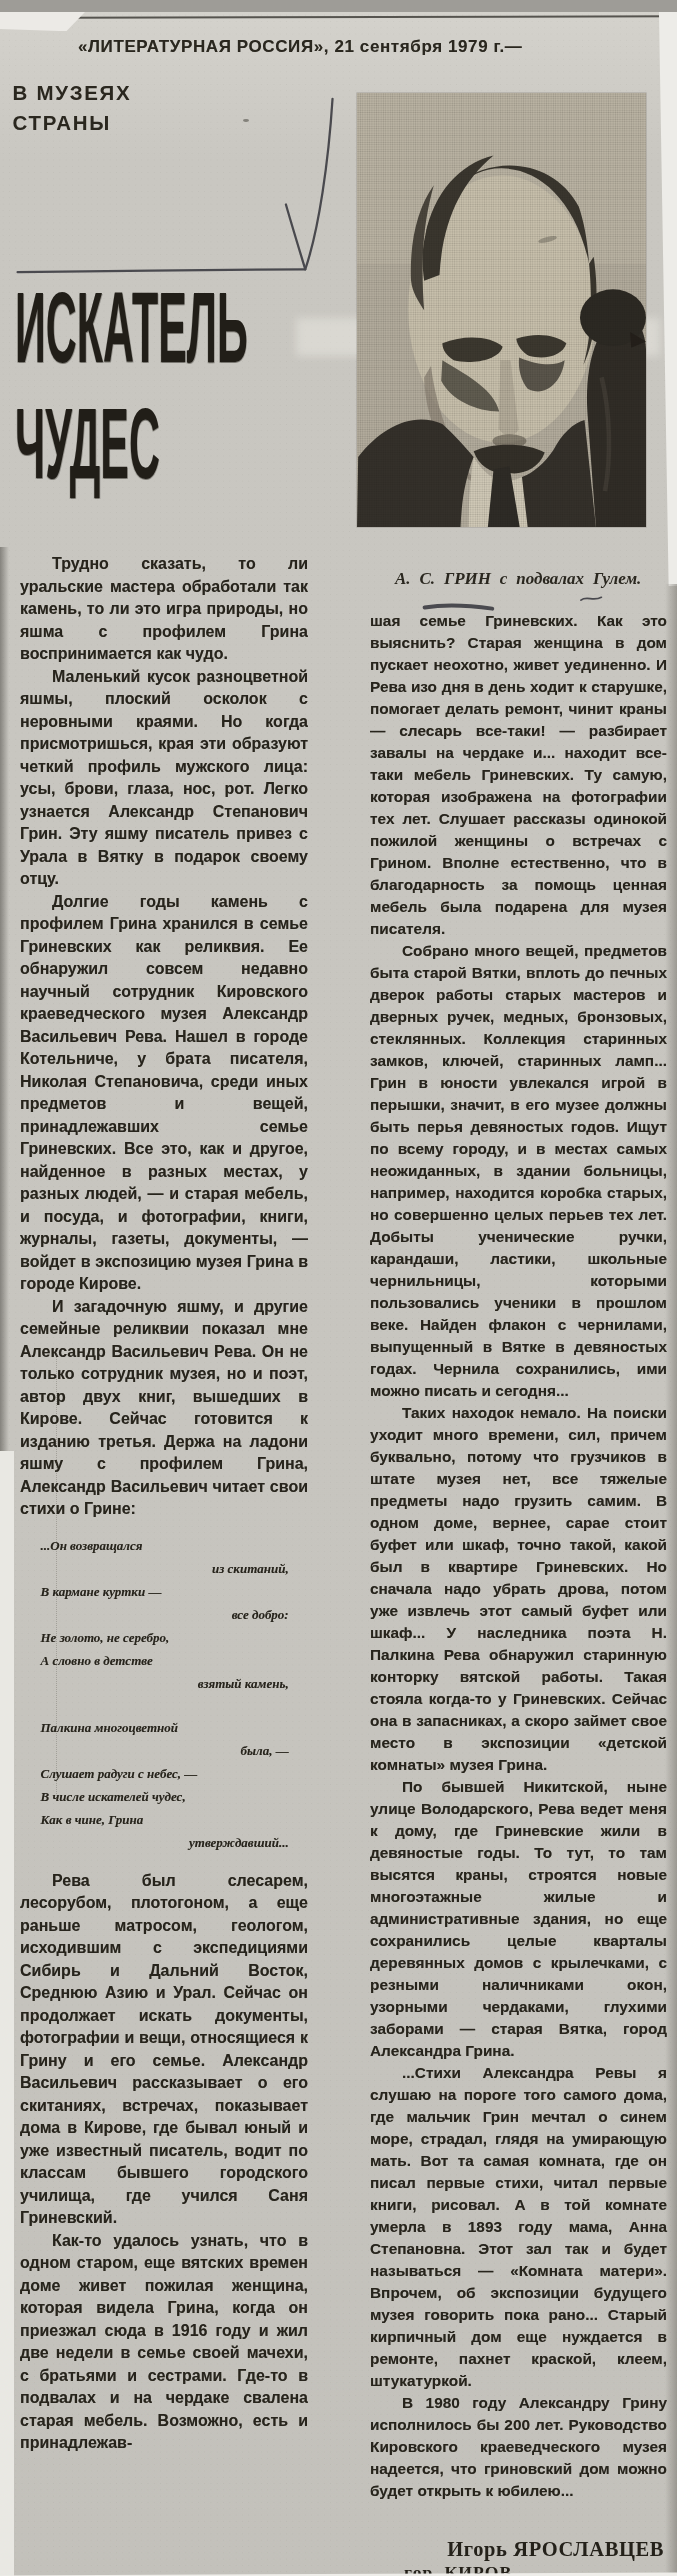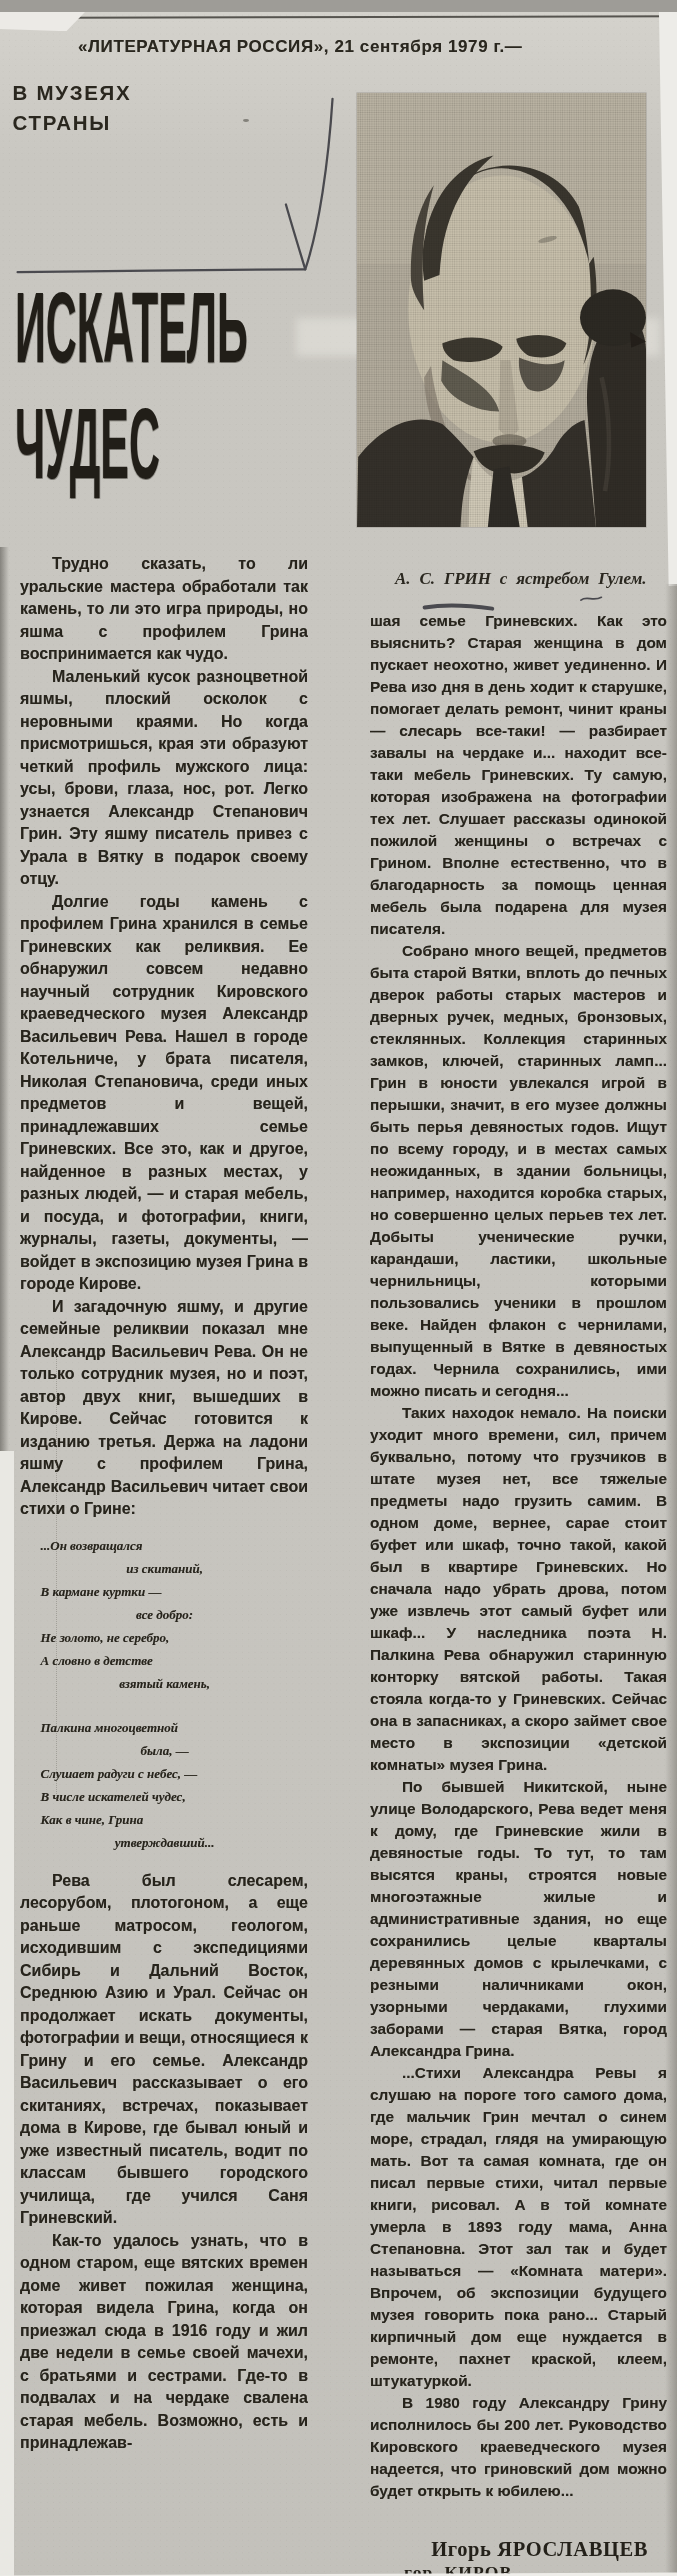--- a/index.html
+++ b/index.html
@@ -32,24 +32,24 @@
   
   .pen{position:absolute;left:0;top:0;pointer-events:none;}
   
   .col{position:absolute;text-align:justify;font-weight:600;color:#27241c;text-shadow:0 0 0.6px rgba(39,36,28,.35);}
   .col-left{left:20px;top:541px;width:288px;height:2025px;font-size:16px;line-height:22.5px;overflow:hidden;}
   .col-right{left:370px;top:598px;width:297px;height:1917px;font-size:15.4px;line-height:22px;}
   .col p{margin:0;text-indent:32px;}
   .col p.cont{text-indent:0;}
   .poem{margin:13.7px 0 16px 20.5px;font-family:"Liberation Serif",serif;font-style:italic;font-weight:700;font-size:13px;line-height:23px;text-align:left;}
   .poem .ln{text-indent:0;}
-  .poem .ln.r{text-align:center;padding-right:19.3px;}
+  .poem .ln.r{text-align:right;padding-right:19.3px;}
   .poem .gap{height:20.5px;}
   
-  .sig-author{position:absolute;left:361px;top:2526px;width:287px;text-align:right;padding-right:5.7px;
+  .sig-author{position:absolute;left:377px;top:2526px;width:287px;text-align:right;padding-right:5.7px;
      font-family:"Liberation Serif",serif;font-weight:700;font-size:20.5px;letter-spacing:0.6px;color:#24211a;}
   .sig-city{position:absolute;left:404px;top:2550px;font-family:"Liberation Serif",serif;font-weight:700;font-size:17.6px;letter-spacing:1.1px;color:#24211a;}
   
   .edge-right-white{position:absolute;left:655px;top:0;width:22px;height:574px;background:#edece8;clip-path:polygon(18% 0,100% 0,100% 100%,62% 100%);}
   .edge-right-shadow{position:absolute;right:0;top:572px;width:12.5px;height:1996px;background:linear-gradient(to left,rgba(120,117,110,.55),rgba(120,117,110,0));}
   .edge-bottom{position:absolute;left:-5.7px;top:2562px;width:689px;height:23px;background:#efeeea;transform:rotate(-.25deg);}
   .edge-left-white{position:absolute;left:0;top:1439px;width:13.7px;height:1132px;background:#e9e8e3;}
   .smudge-left{position:absolute;left:0;top:535px;width:9px;height:944px;background:linear-gradient(to right,rgba(40,38,33,.42),rgba(40,38,33,0));}
   .crease{position:absolute;left:56px;top:1342px;height:444px;width:0;border-left:1.7px dotted rgba(88,84,76,.32);}
   .stain1{position:absolute;left:243px;top:107px;width:5.7px;height:2.8px;background:rgba(60,57,50,.5);border-radius:50%;}
@@ -97,21 +97,21 @@
       <path d="M240,662 L268,656 L286,763 L230,763 Z" fill="#2e2b26"></path>
       <path d="M0,763 L2,640 C45,585 100,560 150,582 C170,600 190,622 205,640 C190,680 184,715 182,763 Z" fill="#34302a"></path>
       <path d="M290,675 C310,668 330,650 345,628 C360,600 380,580 400,575 L420,763 L300,763 Z" fill="#34302a"></path>
       <path d="M420,763 L405,560 C400,480 420,415 455,395 C485,385 505,405 508,450 L508,763 Z" fill="#302c26"></path>
       <ellipse cx="450" cy="395" rx="58" ry="50" fill="#2c2923"></ellipse>
       <path d="M480,420 L508,437 L482,448 Z" fill="#241f1a"></path>
       <path d="M430,500 C445,560 447,640 436,700" stroke="#4a453c" stroke-width="8" fill="none" opacity=".6"></path>
     </svg>
   </figure>
 
-  <figcaption class="caption">А. С. ГРИН с ястребом Гулем.</figcaption>
+  <figcaption class="caption">А. С. ГРИН с подвалах Гулем.</figcaption>
 
   <svg class="pen" width="677" height="626" viewBox="0 0 1191 1100">
     <g stroke="#3c3c42" fill="none" stroke-linecap="round" opacity=".9">
       <path d="M31,457 C180,455 400,453 536,452" stroke-width="4"></path>
       <path d="M585,152 C578,262 561,382 537,452" stroke-width="4"></path>
       <path d="M503,338 C515,380 528,422 537,452" stroke-width="4"></path>
       <path d="M747,1047 C785,1041 830,1044 866,1049" stroke-width="7"></path>
       <path d="M1022,1034 C1032,1026 1044,1037 1058,1029" stroke-width="3"></path>
     </g>
   </svg>

